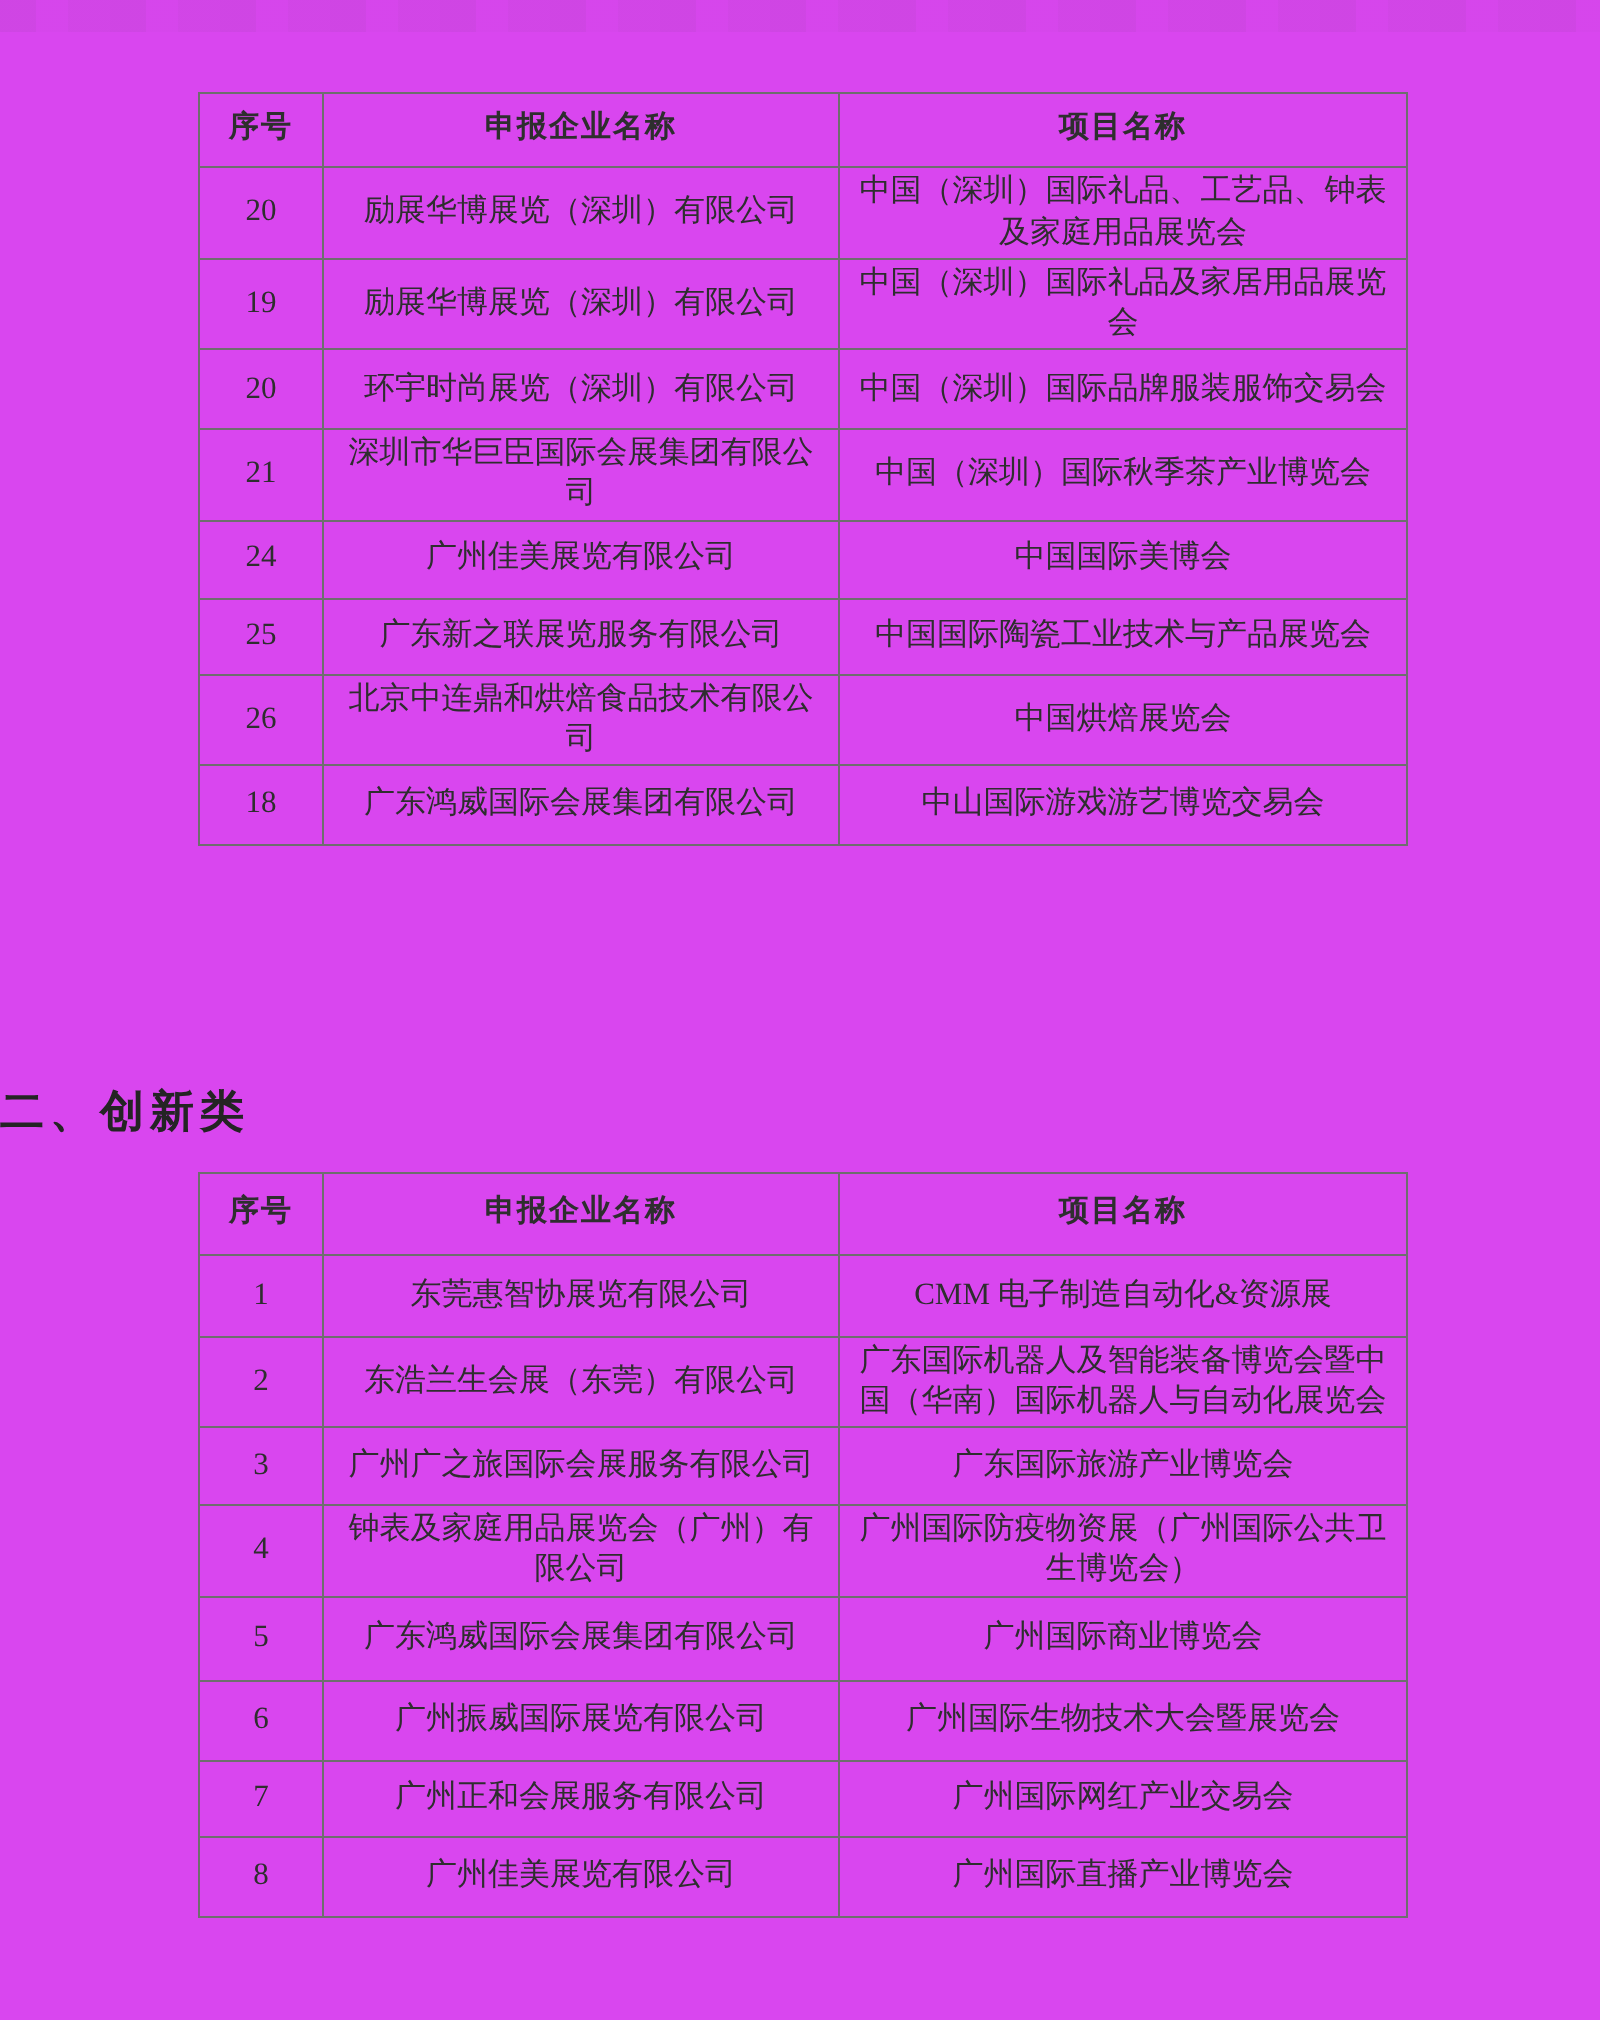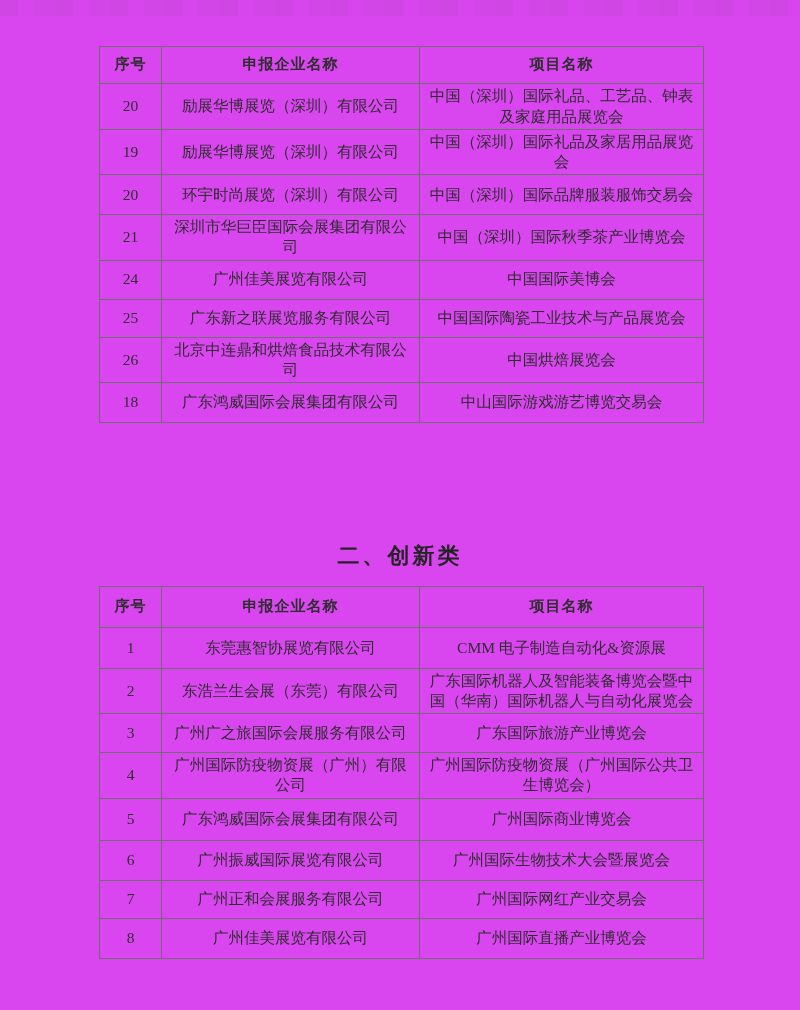--- a/index.html
+++ b/index.html
@@ -46,21 +46,20 @@
   .doc-table th {
     font-weight: bold;
     font-size: 15px;
     letter-spacing: 1px;
   }
   .section-heading {
     position: absolute;
     left: 0;
     top: 541px;
     width: 800px;
-    text-align: center;
     font-family: "Liberation Sans", "DejaVu Sans", sans-serif;
     font-weight: bold;
     font-size: 22px;
     color: #242424;
     letter-spacing: 3px;
   }
   .watermark {
     position: absolute;
     left: 641px;
     top: 947px;
@@ -163,21 +162,21 @@
       <td>东浩兰生会展（东莞）有限公司</td>
       <td>广东国际机器人及智能装备博览会暨中国（华南）国际机器人与自动化展览会</td>
     </tr>
     <tr style="height:39px">
       <td>3</td>
       <td>广州广之旅国际会展服务有限公司</td>
       <td>广东国际旅游产业博览会</td>
     </tr>
     <tr style="height:43px">
       <td>4</td>
-      <td>广州国际防疫物资展（广州）有限公司</td>
+      <td>钟表及家庭用品展览会（广州）有限公司</td>
       <td>广州国际防疫物资展（广州国际公共卫生博览会）</td>
     </tr>
     <tr style="height:42px">
       <td>5</td>
       <td>广东鸿威国际会展集团有限公司</td>
       <td>广州国际商业博览会</td>
     </tr>
     <tr style="height:40px">
       <td>6</td>
       <td>广州振威国际展览有限公司</td>

